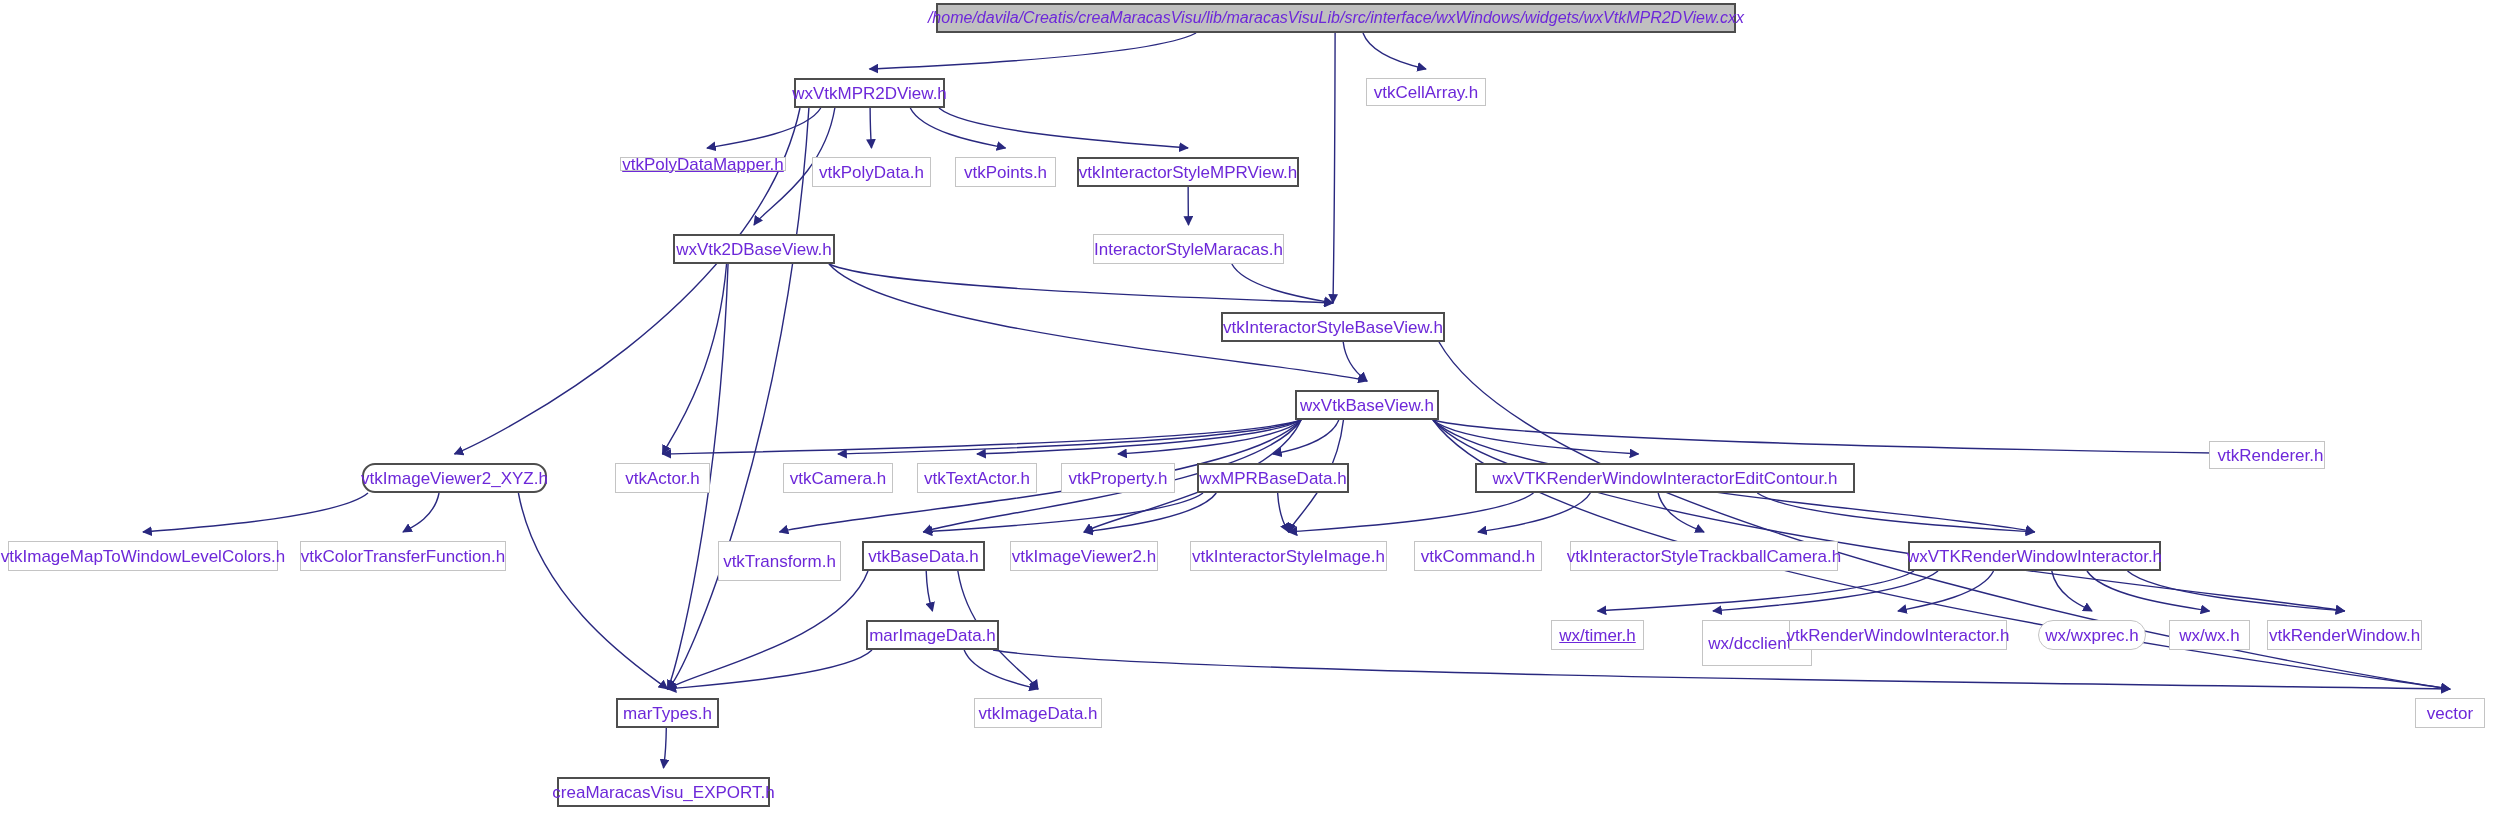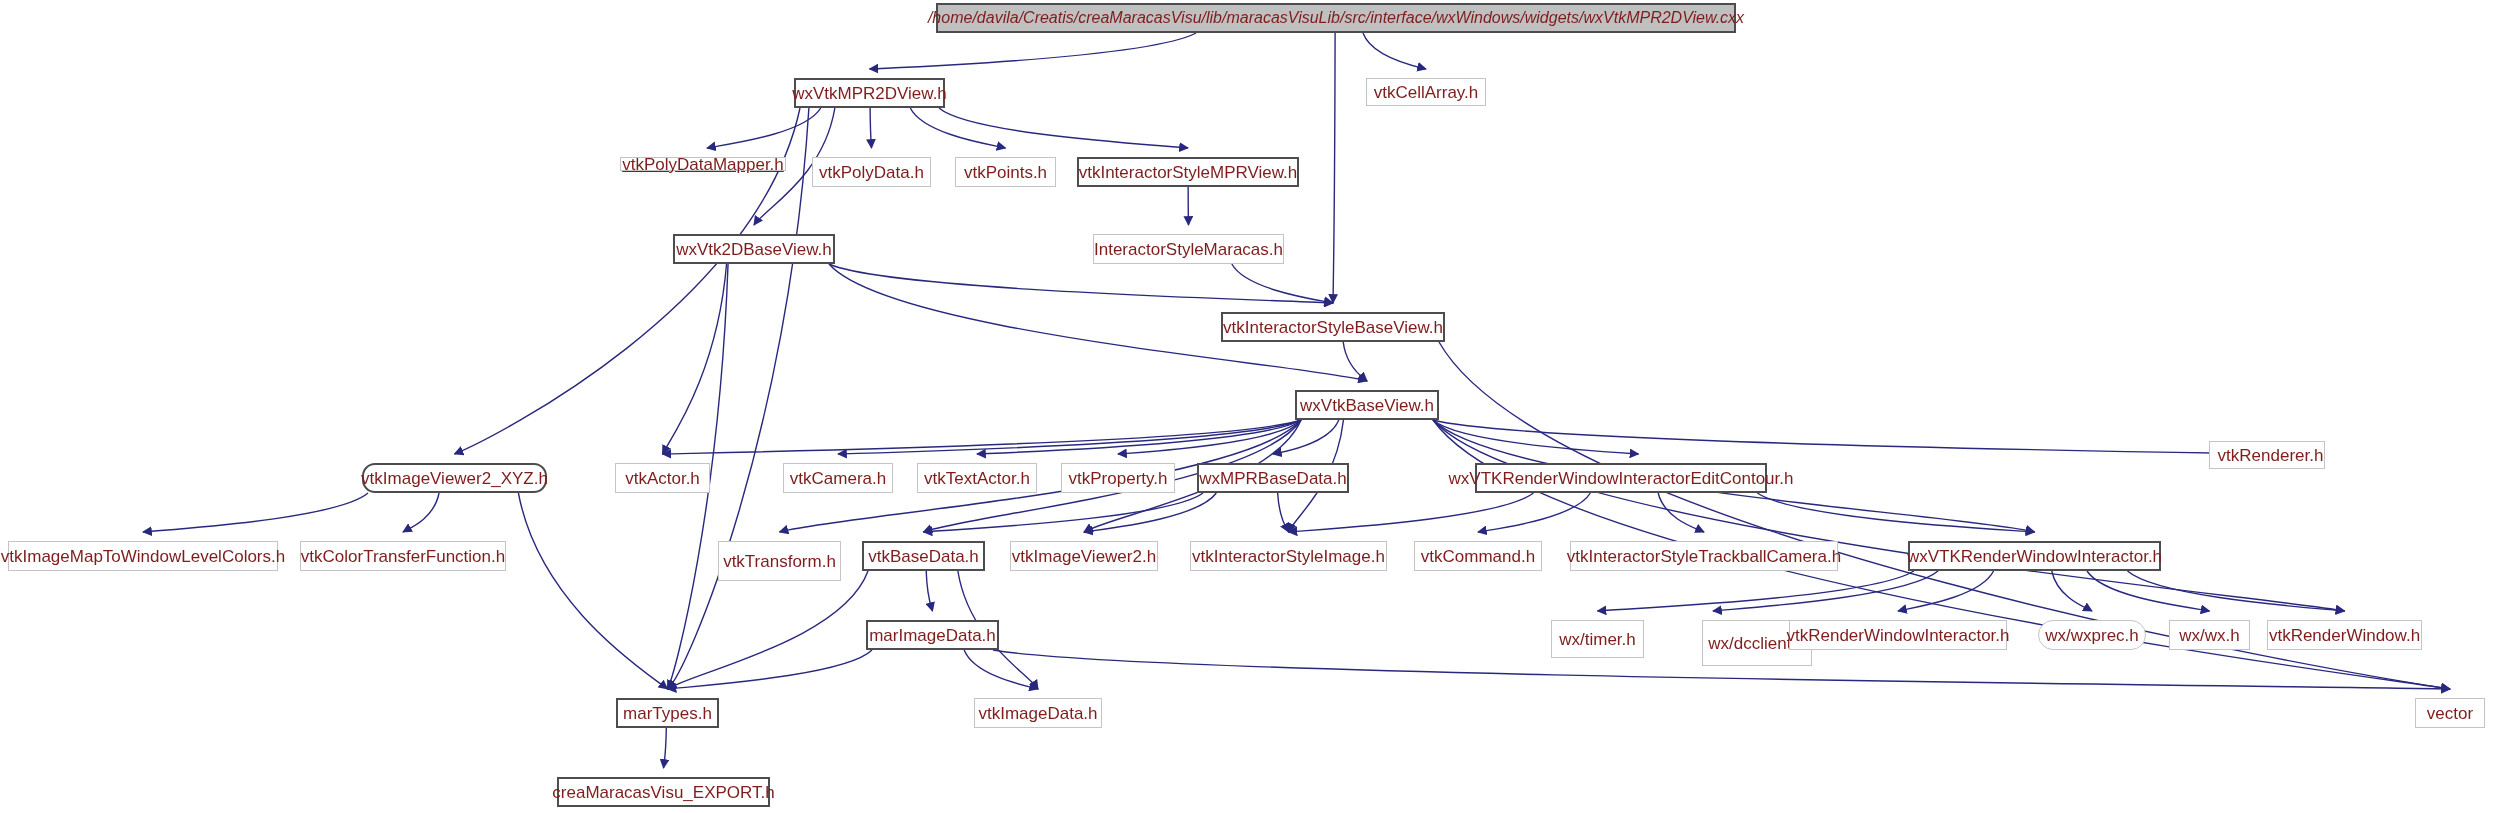--- a/index.html
+++ b/index.html
@@ -15,21 +15,21 @@
   #edges{position:absolute;left:0;top:0;width:2504px;height:813px;}
   .node{
     position:absolute;
     box-sizing:border-box;
     display:flex;
     align-items:center;
     justify-content:center;
     white-space:nowrap;
     background:#ffffff;
     border:1px solid #c4c4c4;
-    color:#7f1d1d;
+    color:#6d28d9;
     font-size:17px;
     line-height:1;
     height:30px;
     letter-spacing:0px;
     z-index:3;
   }
   .node.strong{border:2px solid #4d4d4d;}
   .node.root{background:#c0c0c0;border:2px solid #4d4d4d;font-style:italic;}
 </style>
 </head>
@@ -143,21 +143,21 @@
       </div>
       <div class="node" style="left: 917px; top: 463px; width: 120px; height: 30px;">
         <span>vtkTextActor.h</span>
       </div>
       <div class="node" style="left: 1061px; top: 463px; width: 114px; height: 30px;">
         <span>vtkProperty.h</span>
       </div>
       <div class="node strong" style="left: 1197px; top: 463px; width: 152px; height: 30px;">
         <span>wxMPRBaseData.h</span>
       </div>
-      <div class="node strong" style="left: 1475px; top: 463px; width: 292px; height: 30px;">
+      <div class="node strong" style="left: 1475px; top: 463px; width: 380px; height: 30px;">
         <span>wxVTKRenderWindowInteractorEditContour.h</span>
       </div>
       <div class="node" style="left: 2209px; top: 441px; width: 116px; height: 28px; padding-left: 7px;">
         <span>vtkRenderer.h</span>
       </div>
       <div class="node" style="left: 8px; top: 541px; width: 270px; height: 30px;">
         <span>vtkImageMapToWindowLevelColors.h</span>
       </div>
       <div class="node" style="left: 300px; top: 541px; width: 206px; height: 30px;">
         <span>vtkColorTransferFunction.h</span>
@@ -179,21 +179,21 @@
       </div>
       <div class="node" style="left: 1570px; top: 541px; width: 268px; height: 30px;">
         <span>vtkInteractorStyleTrackballCamera.h</span>
       </div>
       <div class="node strong" style="left: 1908px; top: 541px; width: 253px; height: 30px;">
         <span>wxVTKRenderWindowInteractor.h</span>
       </div>
       <div class="node strong" style="left: 866px; top: 620px; width: 133px; height: 30px;">
         <span>marImageData.h</span>
       </div>
-      <div class="node" style="left: 1551px; top: 620px; width: 93px; height: 38px;">
+      <div class="node" style="left: 1551px; top: 620px; width: 93px; height: 30px; text-decoration: underline;">
         <span>wx/timer.h</span>
       </div>
       <div class="node" style="left: 1658px; top: 620px; width: 110px; height: 46px; margin-left: 44px;">
         <span>wx/dcclient.h</span>
       </div>
       <div class="node" style="left: 1789px; top: 620px; width: 218px; height: 30px;">
         <span>vtkRenderWindowInteractor.h</span>
       </div>
       <div class="node" style="left: 2038px; top: 620px; width: 108px; height: 30px; border-radius: 15px;">
         <span>wx/wxprec.h</span>

